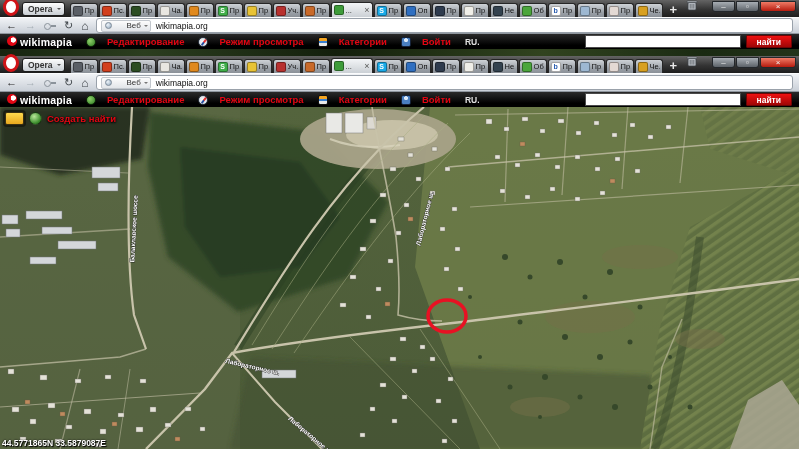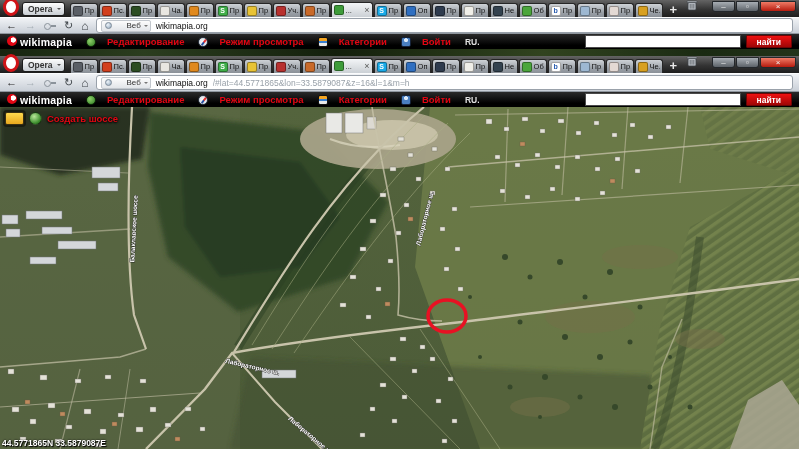--- a/index.html
+++ b/index.html
@@ -354,21 +354,20 @@
       <span class="nav-ico fwd">→</span>
       <span class="key-ico"></span>
       <span class="nav-ico reload">↻</span>
       <span class="nav-ico homei">⌂</span>
       <span class="url-field">
         <span class="web-badge">
           <span class="globe-dot"></span>
           <span>Веб</span>
         </span>
         <span class="url-domain">wikimapia.org</span>
-        <span class="url-params">/#lat=44.5771865&amp;lon=33.5879087&amp;z=16&amp;l=1&amp;m=h</span>
       </span>
     </div>
     <div class="wmbar">
       <span class="wm-logo">
         <span class="wm-logo-ico"></span>
         <span class="wm-logo-text">wikimapia</span>
       </span>
       <span style="display:flex;gap:14px;align-items:center;">
           <span class="wm-item">
             <span class="wm-ico wm-globe-edit"></span>
@@ -391,21 +390,21 @@
       <span class="wm-search">
         <input type="text" style="">
         <button class="wm-find">найти</button>
       </span>
     </div>
 
     <div id="map">
       <div class="create-place">
         <span class="cp-card"></span>
         <span class="cp-globe"></span>
-        <span class="cp-label">Создать шоссе</span>
+        <span class="cp-label">Создать найти</span>
       </div>
       <div class="map-coords">44.5771865N 33.5879087E</div>
 
       <svg width="799" height="342" viewBox="0 0 799 342">
         <defs>
           <linearGradient id="gbase" x1="0" y1="0" x2="0" y2="1">
             <stop offset="0" stop-color="#54643d"></stop>
               <stop offset="1" stop-color="#4c5b38"></stop>
           </linearGradient>
           <pattern id="terr" width="8" height="8" patternUnits="userSpaceOnUse" patternTransform="rotate(55)">

